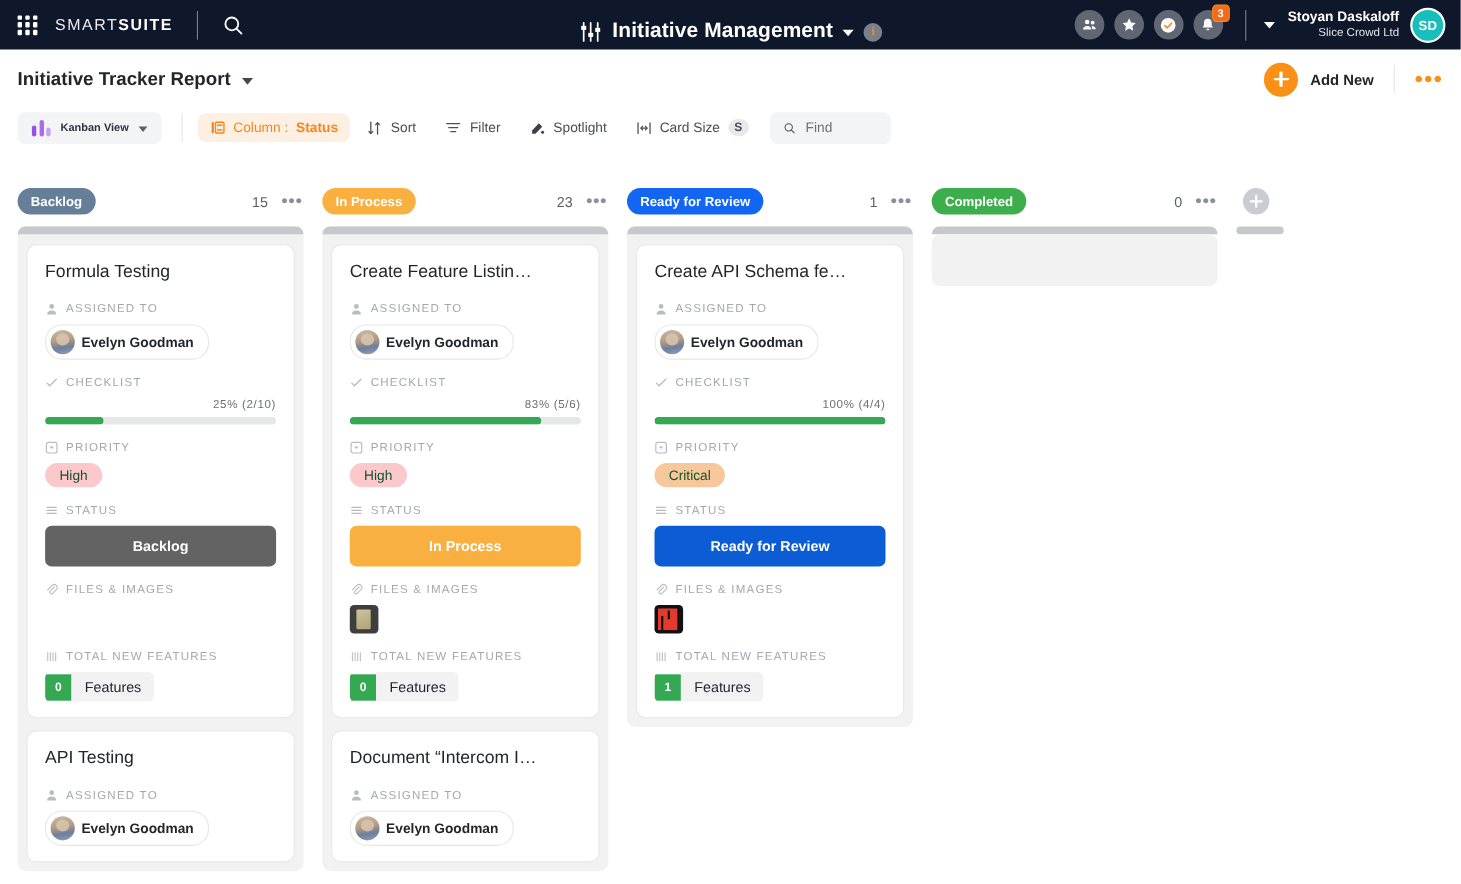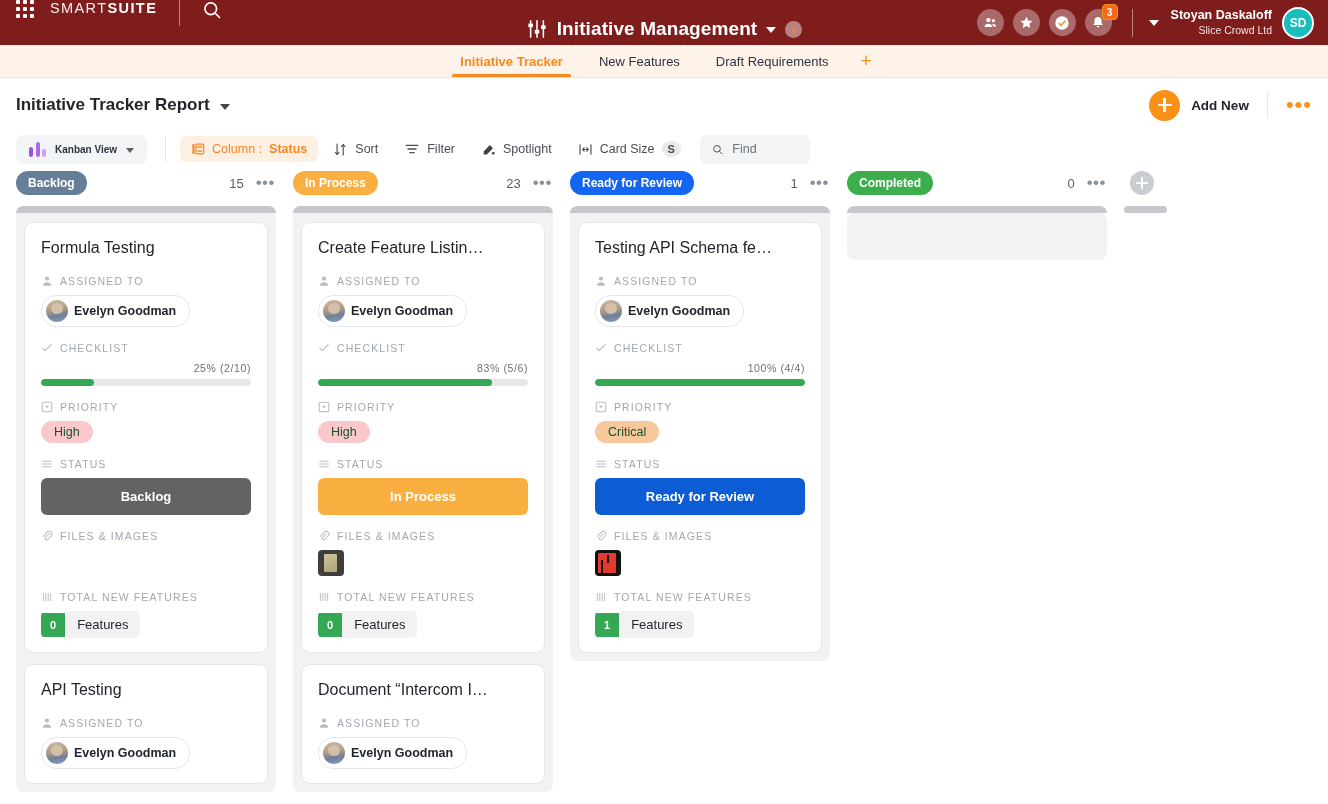--- a/index.html
+++ b/index.html
@@ -6,22 +6,22 @@
   html, body {
     width: 1328px; height: 804px;
     font-family: "Liberation Sans", sans-serif;
     background: #ffffff;
     overflow: hidden;
   }
   .app { position: relative; width: 1328px; height: 804px; background: #fff; }
 
   
   .topbar {
-    height: 45px; background: #7f1d1d;
-    display: flex; align-items: flex-start; position: relative;
+    height: 45px; background: #0f172a;
+    display: flex; align-items: center; position: relative;
   }
   .grid-icon {
     width: 18px; height: 18px; margin-left: 16px; margin-right: 16px;
     display: grid; grid-template-columns: repeat(3,1fr); grid-template-rows: repeat(3,1fr);
     gap: 2.5px; cursor: pointer;
   }
   .grid-icon i { background: #fff; border-radius: 1px; display: block; }
   .brand { font-size: 14.5px; letter-spacing: 1.4px; color: #fff; white-space: nowrap; }
   .brand .b-light { font-weight: 400; opacity: .92; }
   .brand .b-bold { font-weight: 700; }
@@ -323,26 +323,20 @@
       <div class="tb-sep"></div>
       <span class="user-caret"></span>
       <div class="user-block">
         <div class="user-name">Stoyan Daskaloff</div>
         <div class="user-org">Slice Crowd Ltd</div>
       </div>
       <div class="avatar-sd">SD</div>
     </div>
   </div>
 
-  <div class="tabbar">
-    <div class="tab active"><span>Initiative Tracker</span></div>
-    <div class="tab"><span>New Features</span></div>
-    <div class="tab"><span>Draft Requirements</span></div>
-    <div class="tab-plus">+</div>
-  </div>
 
   <div class="report-head">
     <span class="report-title">Initiative Tracker Report</span>
     <span class="caret-dark"></span>
     <div class="head-right">
       <div class="addnew-btn">
         <span class="addnew-circle"></span>
         <span class="addnew-label">Add New</span>
       </div>
       <div class="head-sep"></div>
@@ -650,21 +644,21 @@
               <span class="assignee-name">Evelyn Goodman</span>
             </div>
           </div>
         </div>
       </div>
 
       <div class="column">
         <div class="col-grip"></div>
 
         <div class="card last-vis">
-          <div class="card-title">Testing API Schema fe…</div>
+          <div class="card-title">Create API Schema fe…</div>
 
           <div class="fld">
             <div class="fld-head">
               <svg class="ic" width="12" height="12" viewBox="0 0 20 20" fill="#B8BCC2">
                 <circle cx="10" cy="6" r="3.6"></circle>
                   <path d="M3 18c0-3.7 3.1-6 7-6s7 2.3 7 6z"></path>
               </svg>
               <span class="fld-label">ASSIGNED TO</span>
             </div>
             <div class="assignee">

